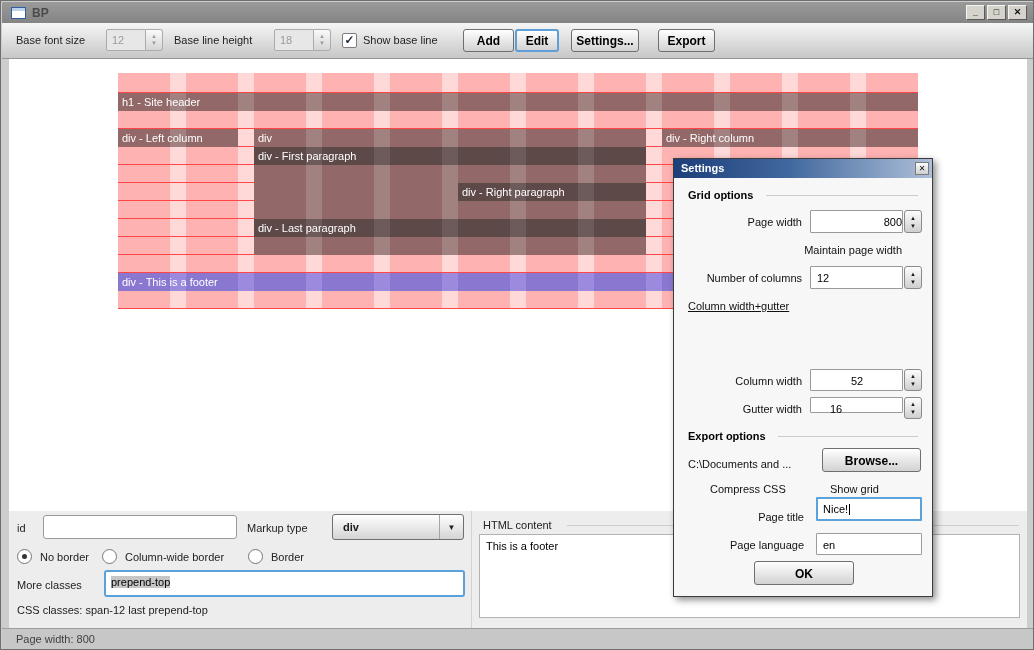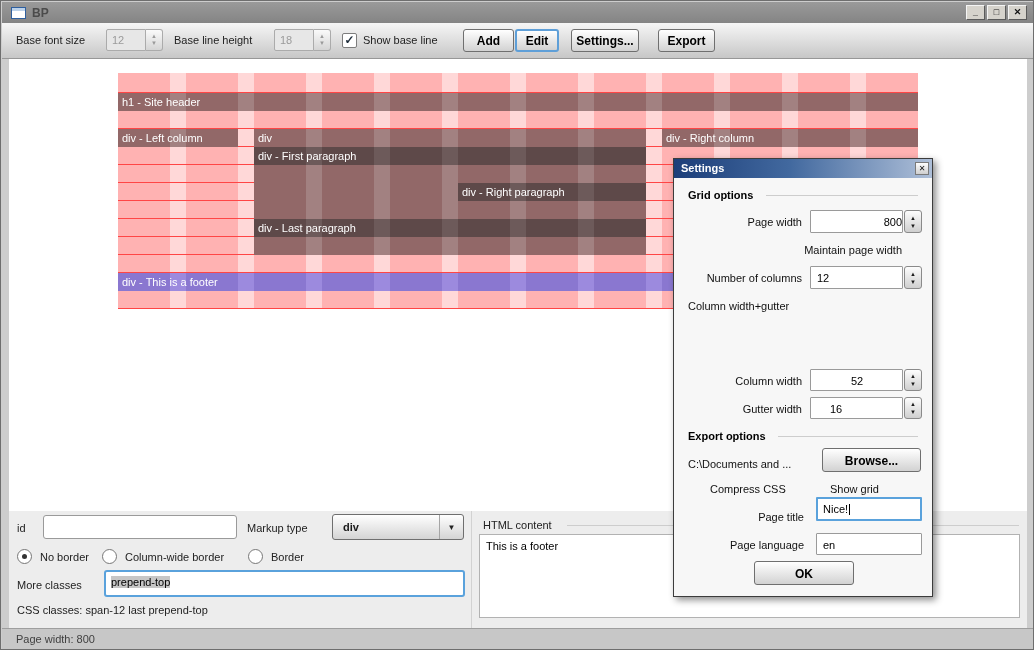--- a/index.html
+++ b/index.html
@@ -209,31 +209,31 @@
 
     <span class="dlg-lbl" style="left:0; top:85px; width:228px;">Maintain page width</span>
 
     <span class="dlg-lbl" style="left:0; top:113px; width:128px;">Number of columns</span>
     <span class="dlg-input" style="left:136px; top:107px; width:93px; height:23px;">12</span>
     <span class="dlg-spin" style="left:230px; top:107px; height:23px;">
       <span class="g">▲</span>
       <span class="g">▼</span>
     </span>
 
-    <span class="dlg-lbl" style="left:0; top:141px; width:128px; text-align:left; padding-left:14px;">Column width+gutter</span>
+    <span class="dlg-lbl" style="left:0; top:141px; width:128px; text-align:left; padding-left:14px;text-decoration:underline;">Column width+gutter</span>
 
     <span class="dlg-lbl" style="left:0; top:216px; width:128px;">Column width</span>
     <span class="dlg-input" style="left:136px; top:210px; width:93px; height:22px;padding-left:40px;">52</span>
     <span class="dlg-spin" style="left:230px; top:210px; height:22px;">
       <span class="g">▲</span>
       <span class="g">▼</span>
     </span>
 
     <span class="dlg-lbl" style="left:0; top:244px; width:128px;">Gutter width</span>
-    <span class="dlg-input" style="left:136px; top:238px; width:93px; height:22px;padding-left:19px;">16</span>
+    <span class="dlg-input" style="left:136px; top:238px; width:93px; height:16px;padding-left:19px;">16</span>
     <span class="dlg-spin" style="left:230px; top:238px; height:22px;">
       <span class="g">▲</span>
       <span class="g">▼</span>
     </span>
 
     <span class="dlg-group" style="left:14px; top:271px;">Export options</span>
     <span class="group-line" style="left:104px; top:277px; width:140px;"></span>
 
     <span class="dlg-lbl" style="left:14px; top:299px; width:130px; text-align:left;">C:\Documents and ...</span>
     <span class="dlg-btn" style="left:148px; top:289px; width:99px; height:24px; padding-top:5px;">Browse...</span>

